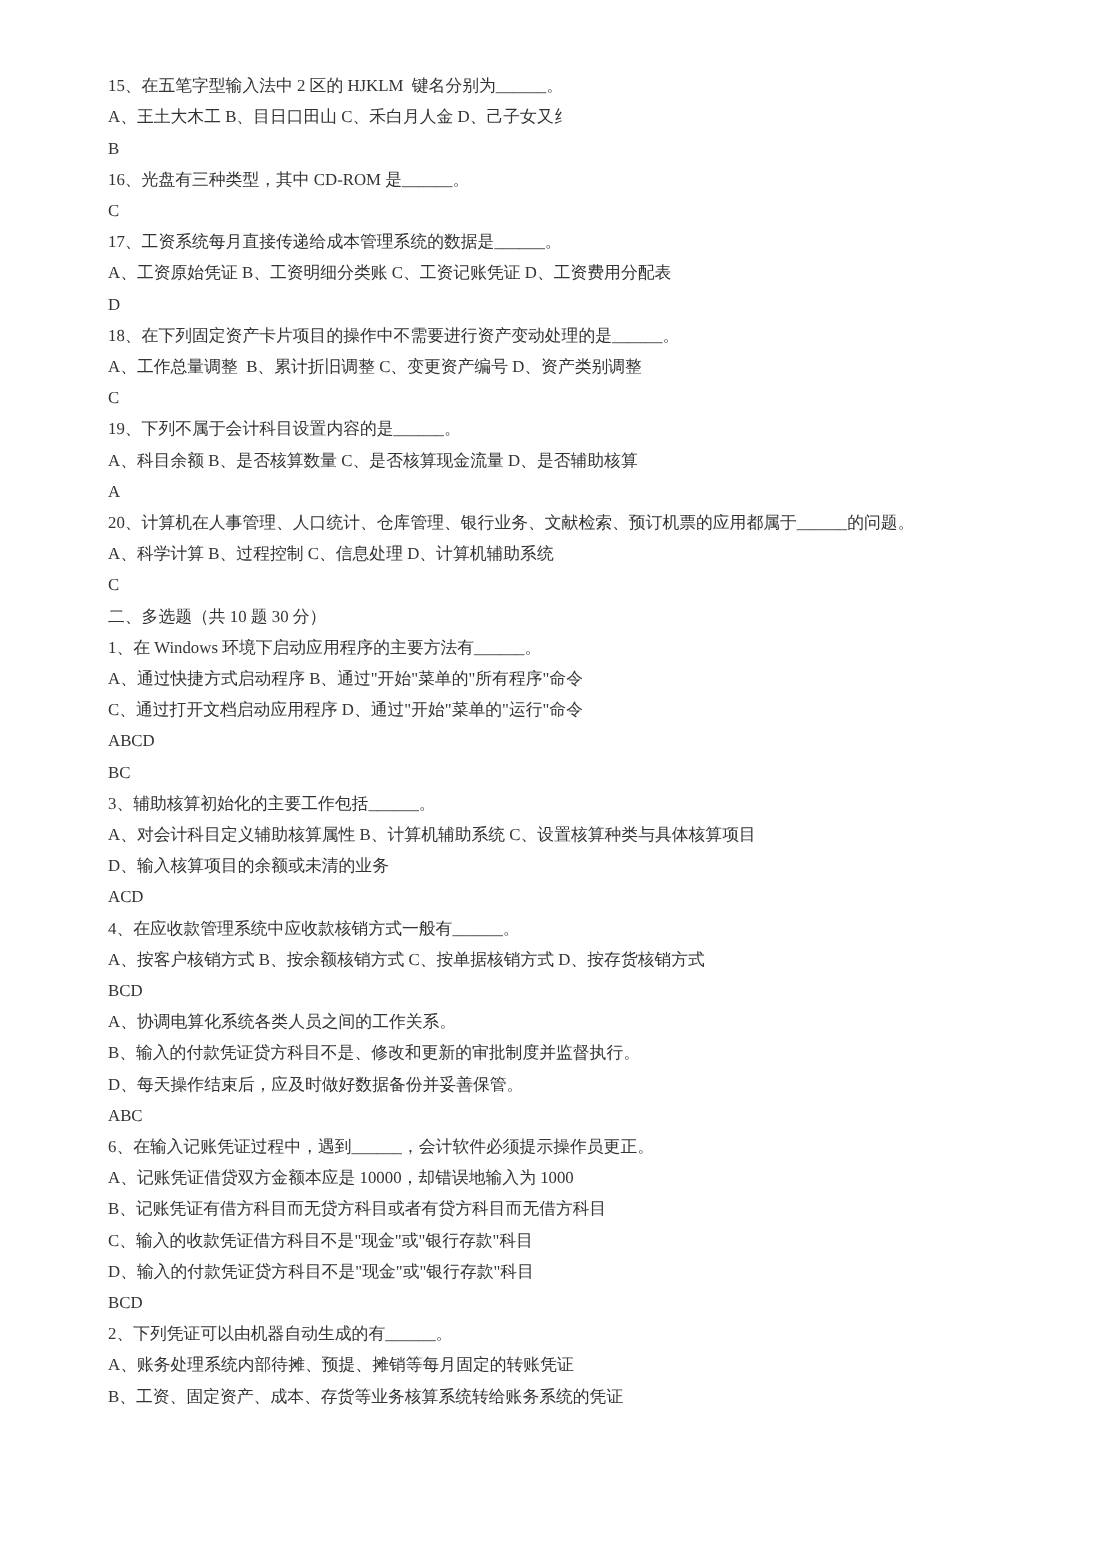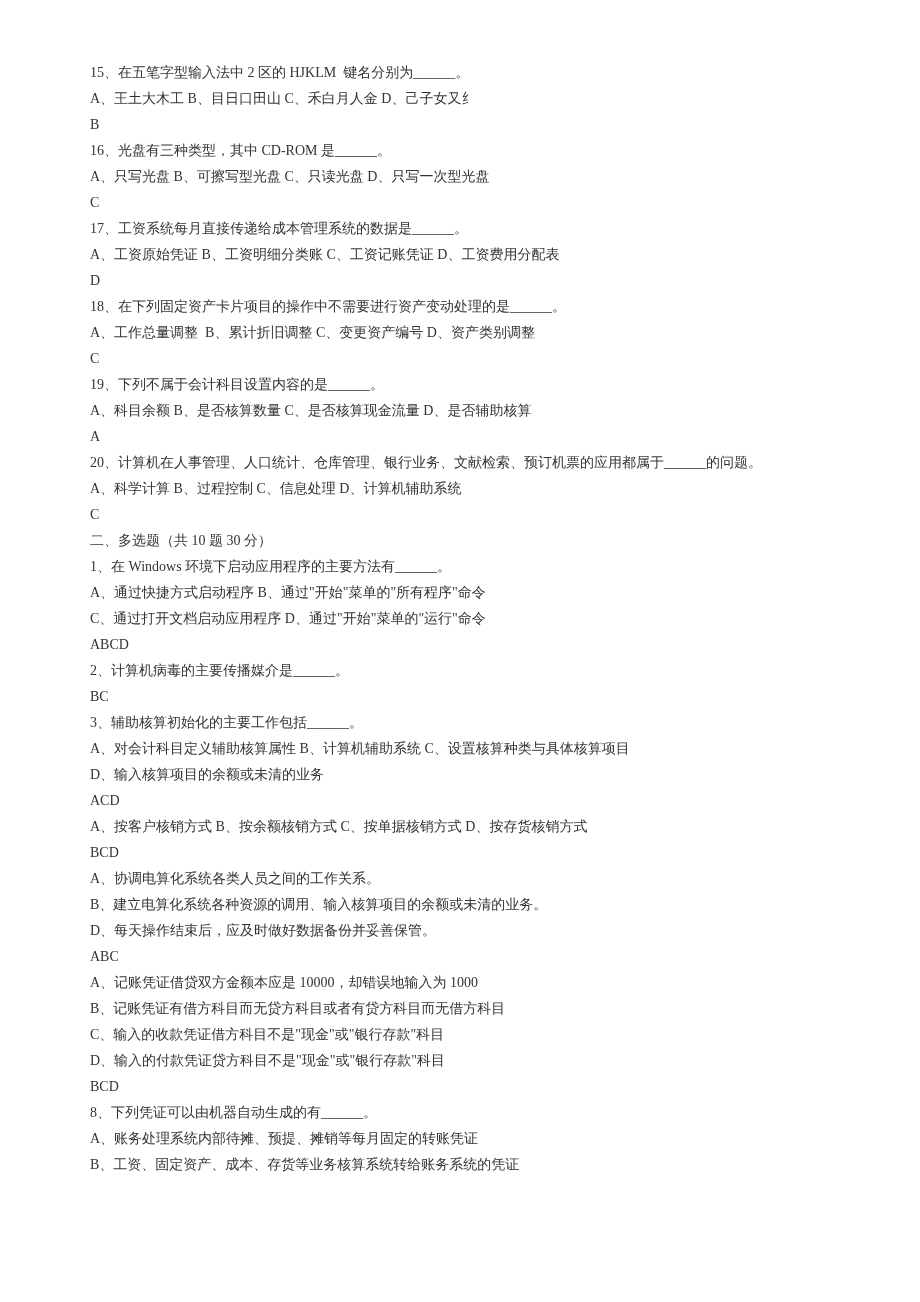--- a/index.html
+++ b/index.html
@@ -18,52 +18,52 @@
   }
 </style>
 </head>
 <body>
 
 <div id="content">
     <div class="line">15、在五笔字型输入法中 2 区的 HJKLM  键名分别为______。</div>
     <div class="line">A、王土大木工 B、目日口田山 C、禾白月人金 D、己子女又纟</div>
     <div class="line">B</div>
     <div class="line">16、光盘有三种类型，其中 CD-ROM 是______。</div>
-    <div class="line">A、只写光盘 B、可擦写型光盘 C、只读光盘 D、只写一次型光盘</div>
     <div class="line">C</div>
     <div class="line">17、工资系统每月直接传递给成本管理系统的数据是______。</div>
     <div class="line">A、工资原始凭证 B、工资明细分类账 C、工资记账凭证 D、工资费用分配表</div>
     <div class="line">D</div>
     <div class="line">18、在下列固定资产卡片项目的操作中不需要进行资产变动处理的是______。</div>
     <div class="line">A、工作总量调整  B、累计折旧调整 C、变更资产编号 D、资产类别调整</div>
     <div class="line">C</div>
     <div class="line">19、下列不属于会计科目设置内容的是______。</div>
     <div class="line">A、科目余额 B、是否核算数量 C、是否核算现金流量 D、是否辅助核算</div>
     <div class="line">A</div>
     <div class="line">20、计算机在人事管理、人口统计、仓库管理、银行业务、文献检索、预订机票的应用都属于______的问题。</div>
     <div class="line">A、科学计算 B、过程控制 C、信息处理 D、计算机辅助系统</div>
     <div class="line">C</div>
     <div class="line">二、多选题（共 10 题 30 分）</div>
     <div class="line">1、在 Windows 环境下启动应用程序的主要方法有______。</div>
     <div class="line">A、通过快捷方式启动程序 B、通过"开始"菜单的"所有程序"命令</div>
     <div class="line">C、通过打开文档启动应用程序 D、通过"开始"菜单的"运行"命令</div>
     <div class="line">ABCD</div>
-    <div class="line">2、计算机病毒的主要传播媒介是______。</div>
     <div class="line">BC</div>
     <div class="line">3、辅助核算初始化的主要工作包括______。</div>
     <div class="line">A、对会计科目定义辅助核算属性 B、计算机辅助系统 C、设置核算种类与具体核算项目</div>
     <div class="line">D、输入核算项目的余额或未清的业务</div>
     <div class="line">ACD</div>
+    <div class="line">4、在应收款管理系统中应收款核销方式一般有______。</div>
     <div class="line">A、按客户核销方式 B、按余额核销方式 C、按单据核销方式 D、按存货核销方式</div>
     <div class="line">BCD</div>
     <div class="line">A、协调电算化系统各类人员之间的工作关系。</div>
-    <div class="line">B、建立电算化系统各种资源的调用、输入核算项目的余额或未清的业务。</div>
+    <div class="line">B、输入的付款凭证贷方科目不是、修改和更新的审批制度并监督执行。</div>
     <div class="line">D、每天操作结束后，应及时做好数据备份并妥善保管。</div>
     <div class="line">ABC</div>
+    <div class="line">6、在输入记账凭证过程中，遇到______，会计软件必须提示操作员更正。</div>
     <div class="line">A、记账凭证借贷双方金额本应是 10000，却错误地输入为 1000</div>
     <div class="line">B、记账凭证有借方科目而无贷方科目或者有贷方科目而无借方科目</div>
     <div class="line">C、输入的收款凭证借方科目不是"现金"或"银行存款"科目</div>
     <div class="line">D、输入的付款凭证贷方科目不是"现金"或"银行存款"科目</div>
     <div class="line">BCD</div>
-    <div class="line">8、下列凭证可以由机器自动生成的有______。</div>
+    <div class="line">2、下列凭证可以由机器自动生成的有______。</div>
     <div class="line">A、账务处理系统内部待摊、预提、摊销等每月固定的转账凭证</div>
     <div class="line">B、工资、固定资产、成本、存货等业务核算系统转给账务系统的凭证</div>
   </div>
 
 </body></html>

